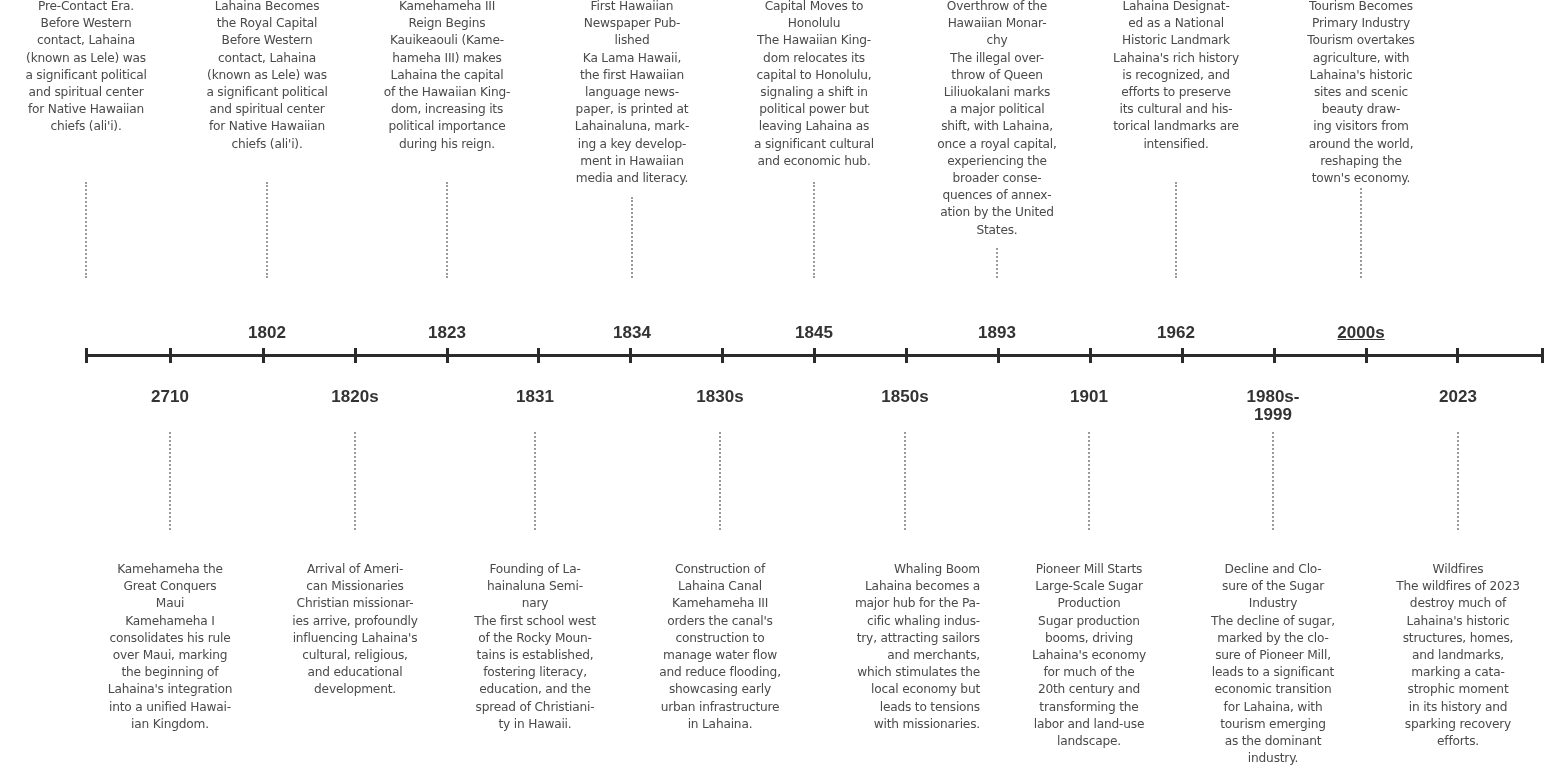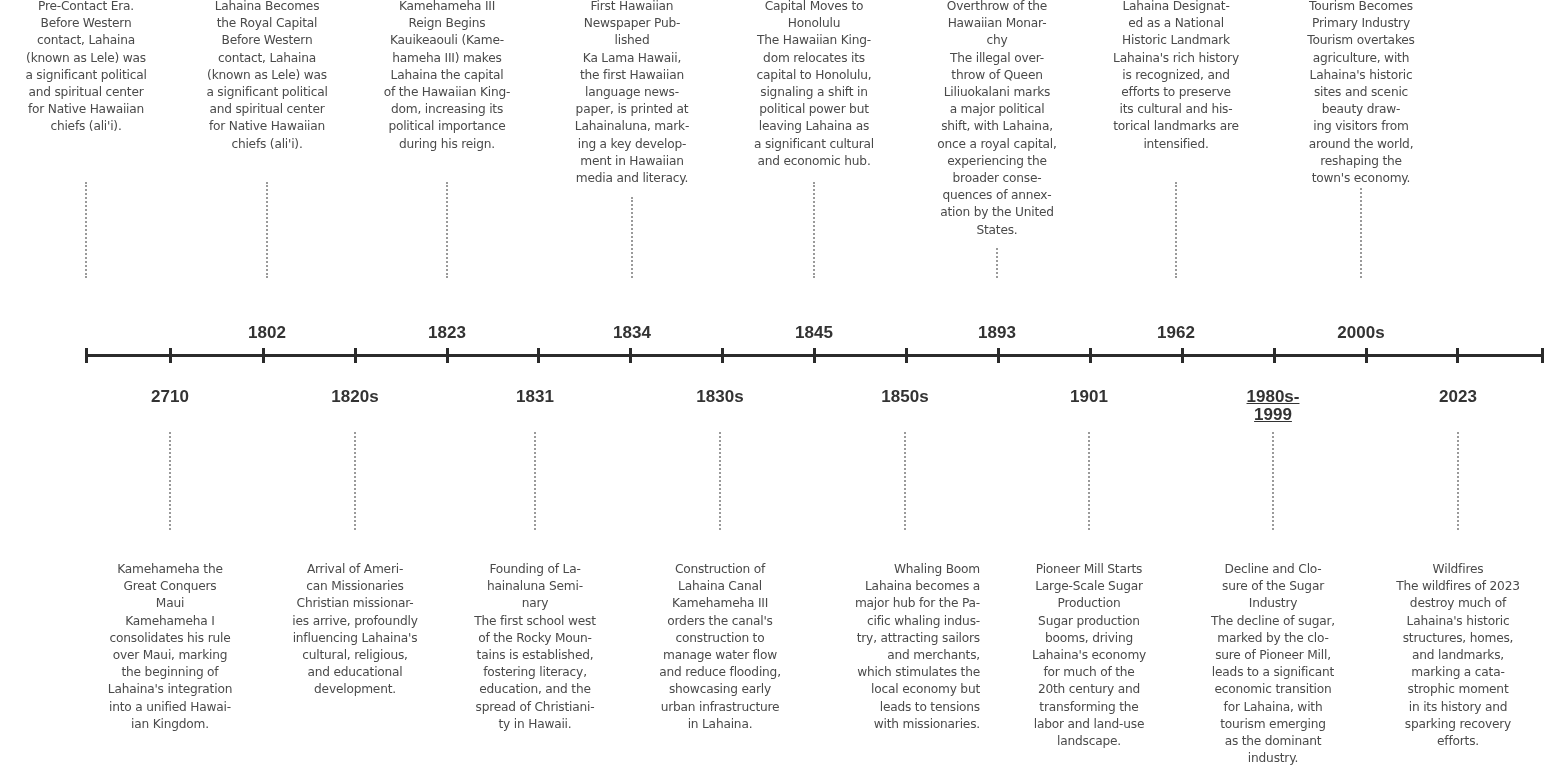--- a/index.html
+++ b/index.html
@@ -200,21 +200,21 @@
 agriculture, with
 Lahaina's historic
 sites and scenic
 beauty draw-
 ing visitors from
 around the world,
 reshaping the
 town's economy.</span>
       </div>
       <div class="connector" style="left: 1361px; top: 188px; height: 90px;"></div>
-      <div class="year top" style="left: 1361px;">2000s</div>
+      <div class="year top" style="left: 1361px; text-decoration: underline;">2000s</div>
     </div>
   <div id="bottom-events">
       <div class="year bottom" style="left: 170px; white-space: pre-line;">2710</div>
       <div class="connector" style="left: 170px; top: 432px; height: 98px;"></div>
       <div class="event-text" style="left: 170px; top: 561px;">
         <span class="desc">Kamehameha the
 Great Conquers
 Maui
 Kamehameha I
 consolidates his rule
@@ -286,21 +286,21 @@
 Production
 Sugar production
 booms, driving
 Lahaina's economy
 for much of the
 20th century and
 transforming the
 labor and land-use
 landscape.</span>
       </div>
-      <div class="year bottom" style="left: 1273px; white-space: pre-line; text-decoration: underline;">1980s-
+      <div class="year bottom" style="left: 1273px; white-space: pre-line;">1980s-
 1999</div>
       <div class="connector" style="left: 1273px; top: 432px; height: 98px;"></div>
       <div class="event-text" style="left: 1273px; top: 561px;">
         <span class="desc">Decline and Clo-
 sure of the Sugar
 Industry
 The decline of sugar,
 marked by the clo-
 sure of Pioneer Mill,
 leads to a significant

